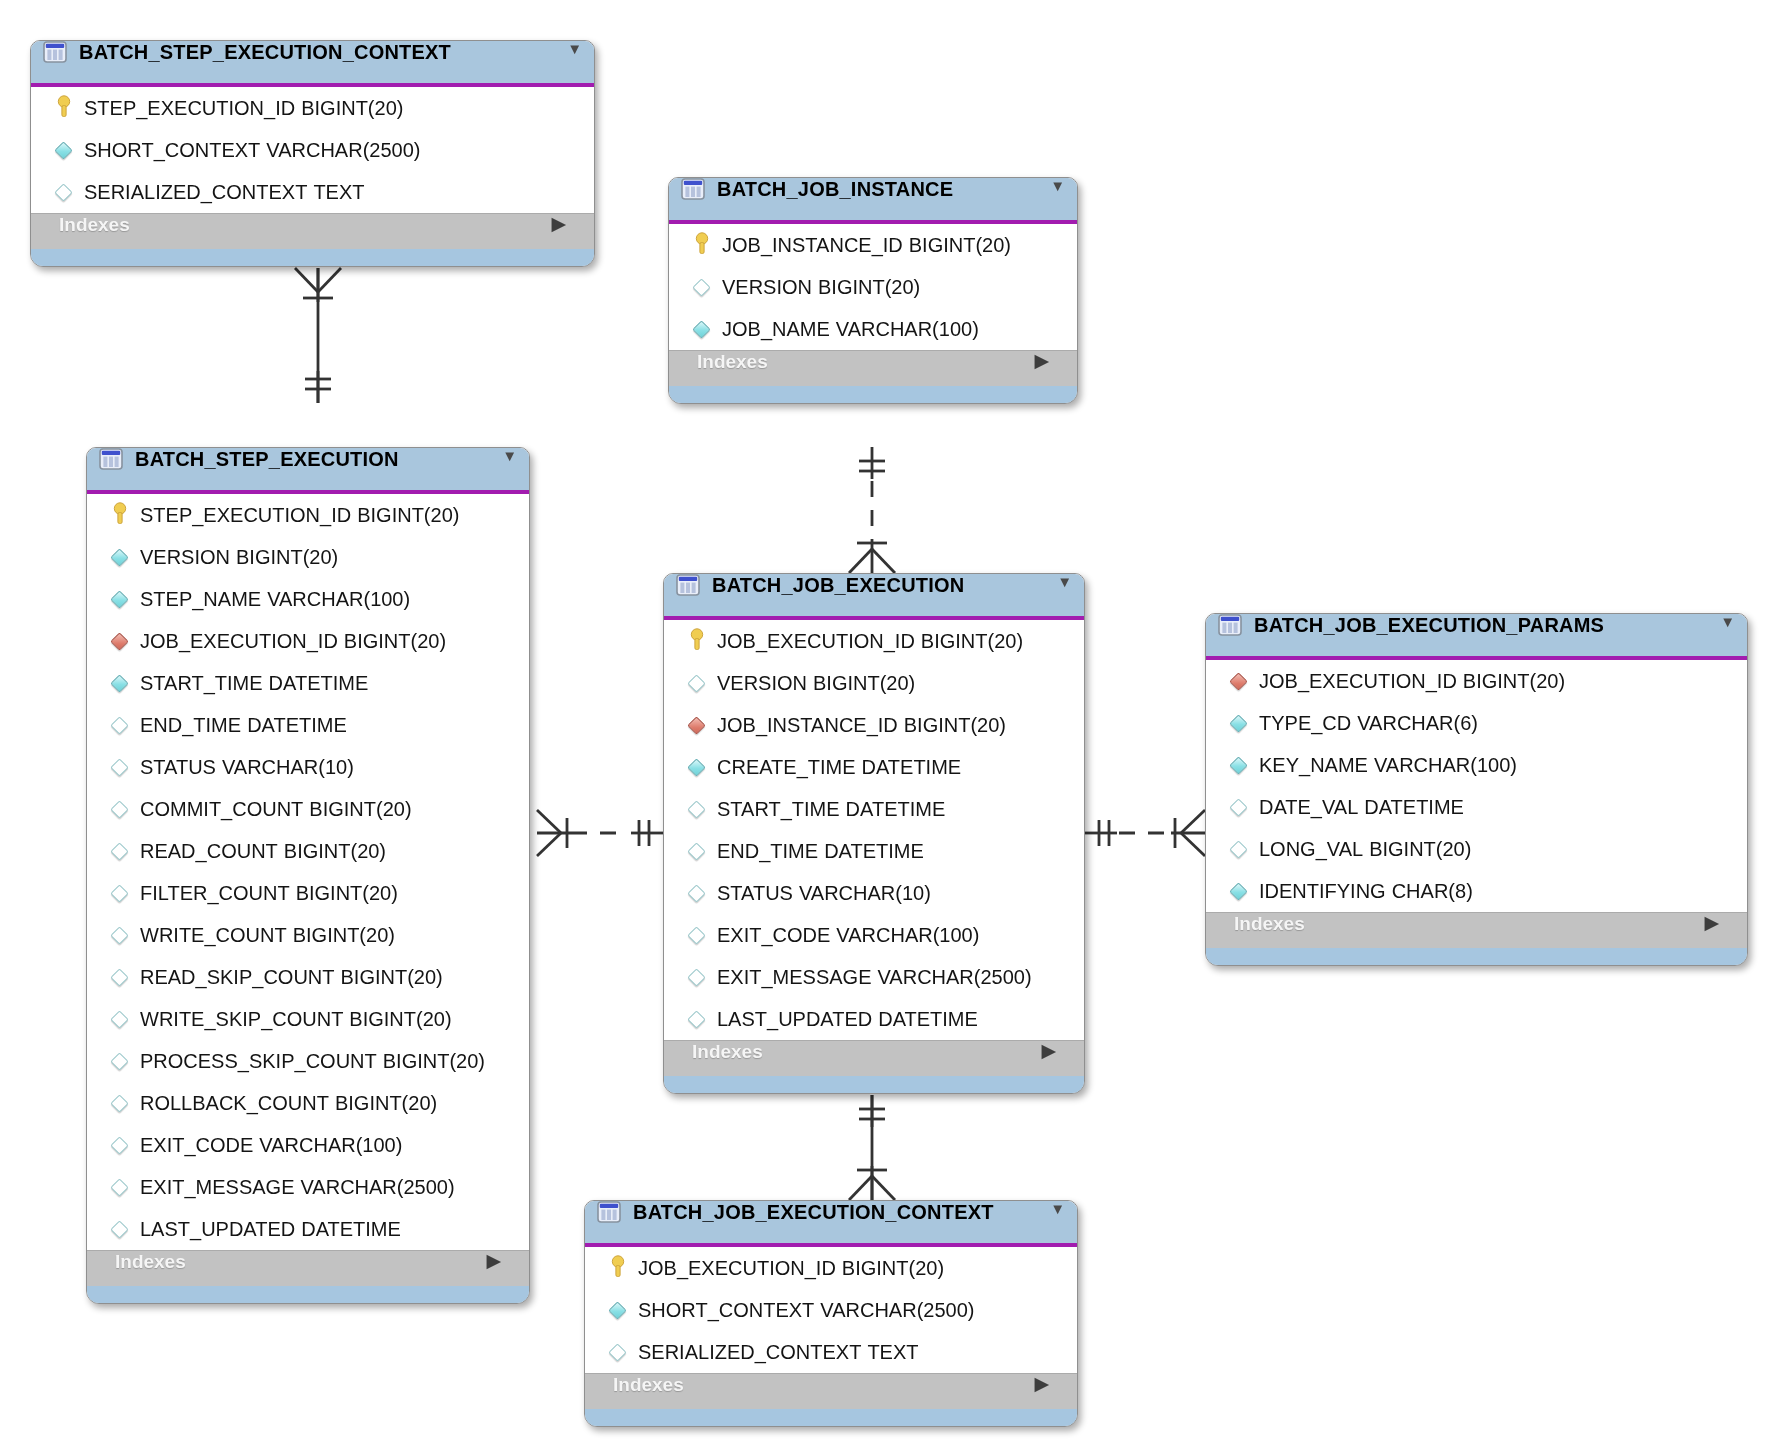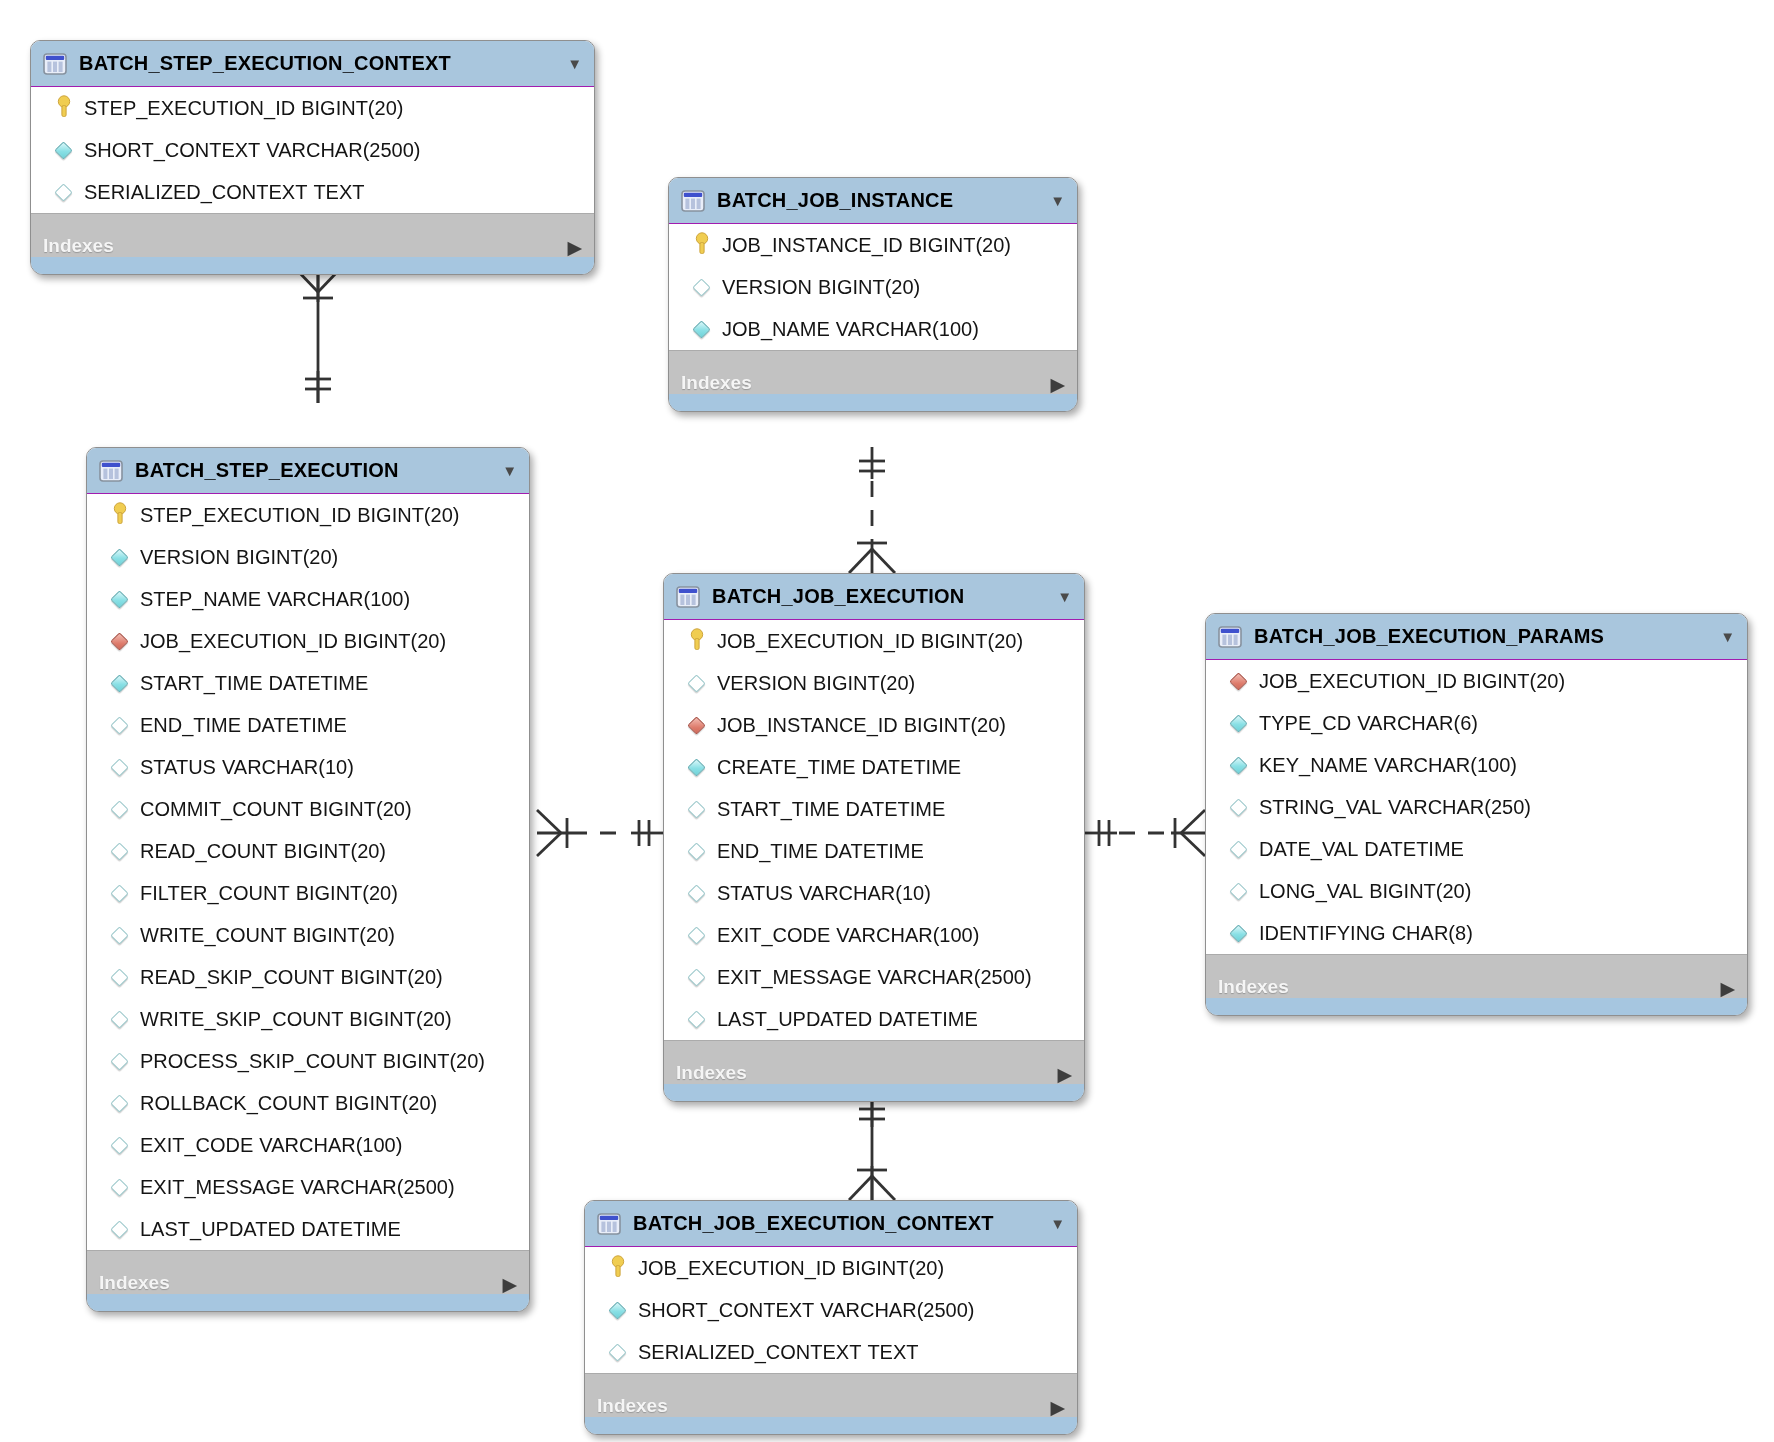--- a/index.html
+++ b/index.html
@@ -13,40 +13,40 @@
   .table{
     position:absolute;
     border:1.5px solid #8f8f8f;
     border-radius:10px 10px 13px 13px;
     box-shadow:3px 4px 7px rgba(0,0,0,0.33);
     background:#ffffff;
     overflow:hidden;
     box-sizing:border-box;
   }
   .hdr{
-    height:46px;background:#a9c6dd;display:flex;align-items:center;
-    gap:12px;padding:0 12px;border-bottom:1px solid #a21caf;box-sizing:border-box;
+    height:46px;background:#a9c6dd;display:flex;align-items:flex-start;
+    gap:12px;padding:0 12px;border-bottom:4px solid #a21caf;box-sizing:border-box;
   }
   .title{font-size:20px;font-weight:bold;color:#000;white-space:nowrap;letter-spacing:0.2px;}
   .collapse{margin-left:auto;font-size:15px;color:#4a4a4a;line-height:1;}
   .ticon{display:flex;align-items:center;}
   .cols{background:#fff;}
   .col-row{height:42px;display:flex;align-items:center;padding-left:19px;}
   .cicon{width:27px;display:flex;justify-content:center;align-items:center;flex:0 0 27px;}
   .cname,.ctype{font-size:20px;color:#141414;white-space:nowrap;}
   .cname{margin-left:7px;}
   .ctype{margin-left:6px;}
   .dia{width:13px;height:13px;transform:rotate(45deg);border:1.6px solid;border-radius:2px;
        box-shadow:1px 1px 1px rgba(0,0,0,0.18);box-sizing:border-box;}
   .dia.notnull{background:linear-gradient(135deg,#dcf8fa 0%,#8ae0e5 55%,#6fd2d8 100%);border-color:#62adb3;}
   .dia.nullable{background:#ffffff;border-color:#9cc8cb;}
   .dia.fk{background:linear-gradient(135deg,#f3bcb2 0%,#dd7a6a 65%,#d06a5a 100%);border-color:#a64a3e;}
   .idx{
-    height:44px;background:#c2c2c2;border-top:1px solid #ababab;
-    display:flex;align-items:flex-end;padding:0 12px;box-sizing:border-box;
+    height:36px;background:#c2c2c2;border-top:1px solid #ababab;
+    display:flex;align-items:flex-start;padding:0 28px;box-sizing:border-box;
   }
   .idx-label{font-size:19px;font-weight:bold;color:#f5f5f5;text-shadow:0 1px 1px rgba(0,0,0,0.22);}
   .expand{margin-left:auto;font-size:19px;color:#3d3d3d;line-height:1;}
   .strip{height:17px;background:#a6c6e0;}
 </style>
 </head>
 <body>
 
 <div id="canvas">
   <svg id="rel-svg" width="1774" height="1442">
@@ -472,27 +472,20 @@
           <span class="cicon">
             <span class="dia notnull"></span>
           </span>
           <span class="cname">KEY_NAME</span>
           <span class="ctype">VARCHAR(100)</span>
         </div>
         <div class="col-row">
           <span class="cicon">
             <span class="dia nullable"></span>
           </span>
-          <span class="cname">STRING_VAL</span>
-          <span class="ctype">VARCHAR(250)</span>
-        </div>
-        <div class="col-row">
-          <span class="cicon">
-            <span class="dia nullable"></span>
-          </span>
           <span class="cname">DATE_VAL</span>
           <span class="ctype">DATETIME</span>
         </div>
         <div class="col-row">
           <span class="cicon">
             <span class="dia nullable"></span>
           </span>
           <span class="cname">LONG_VAL</span>
           <span class="ctype">BIGINT(20)</span>
         </div>

